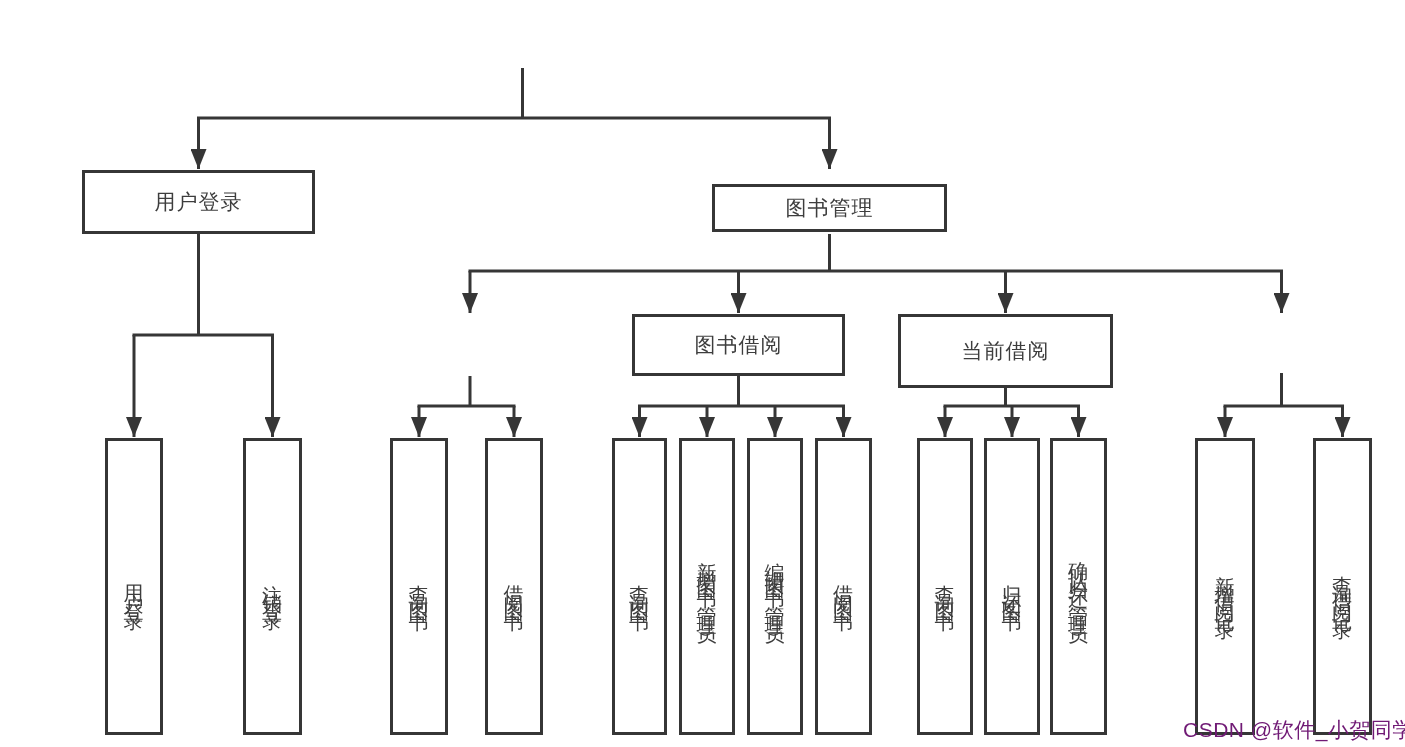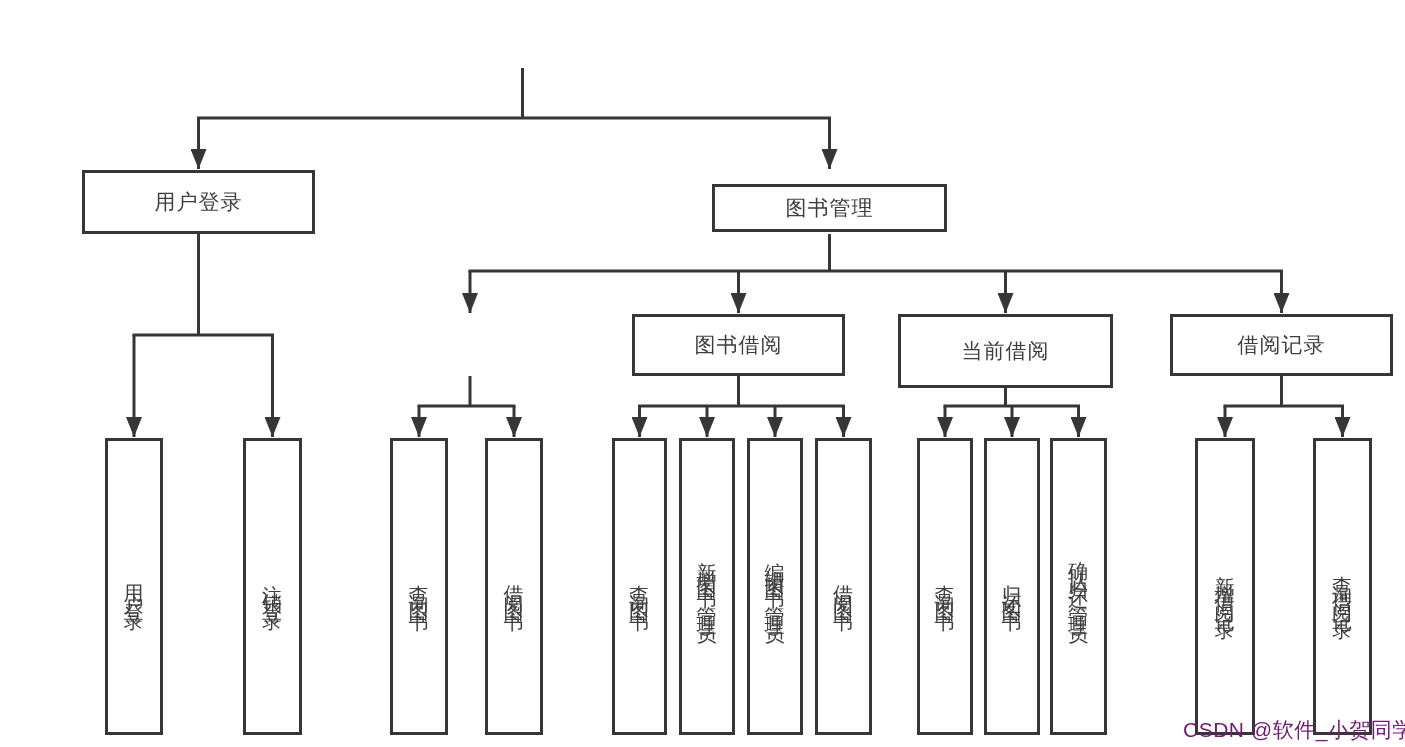--- a/index.html
+++ b/index.html
@@ -108,23 +108,20 @@
   <div class="node hnode" style="left:712px; top:170px; width:235px; height:48px;margin-top:14px;">
     <span>图书管理</span>
   </div>
 
   <div class="node hnode" style="left:632px; top:314px; width:213px; height:62px;font-family:Liberation Serif, serif;">
     <span>图书借阅</span>
   </div>
   <div class="node hnode" style="left:898px; top:314px; width:215px; height:74px;">
     <span>当前借阅</span>
   </div>
-  <div class="node hnode" style="left:1170px; top:314px; width:223px; height:62px;">
-    <span>借阅记录</span>
-  </div>
 
   <div class="node vnode" style="left:105px; top:438px; width:58px; height:297px;">
     <span class="vtext">用户登录</span>
   </div>
   <div class="node vnode" style="left:243px; top:438px; width:59px; height:297px;">
     <span class="vtext">注销登录</span>
   </div>
 
   <div class="node vnode" style="left:390px; top:438px; width:58px; height:297px;">
     <span class="vtext">查询图书</span>

